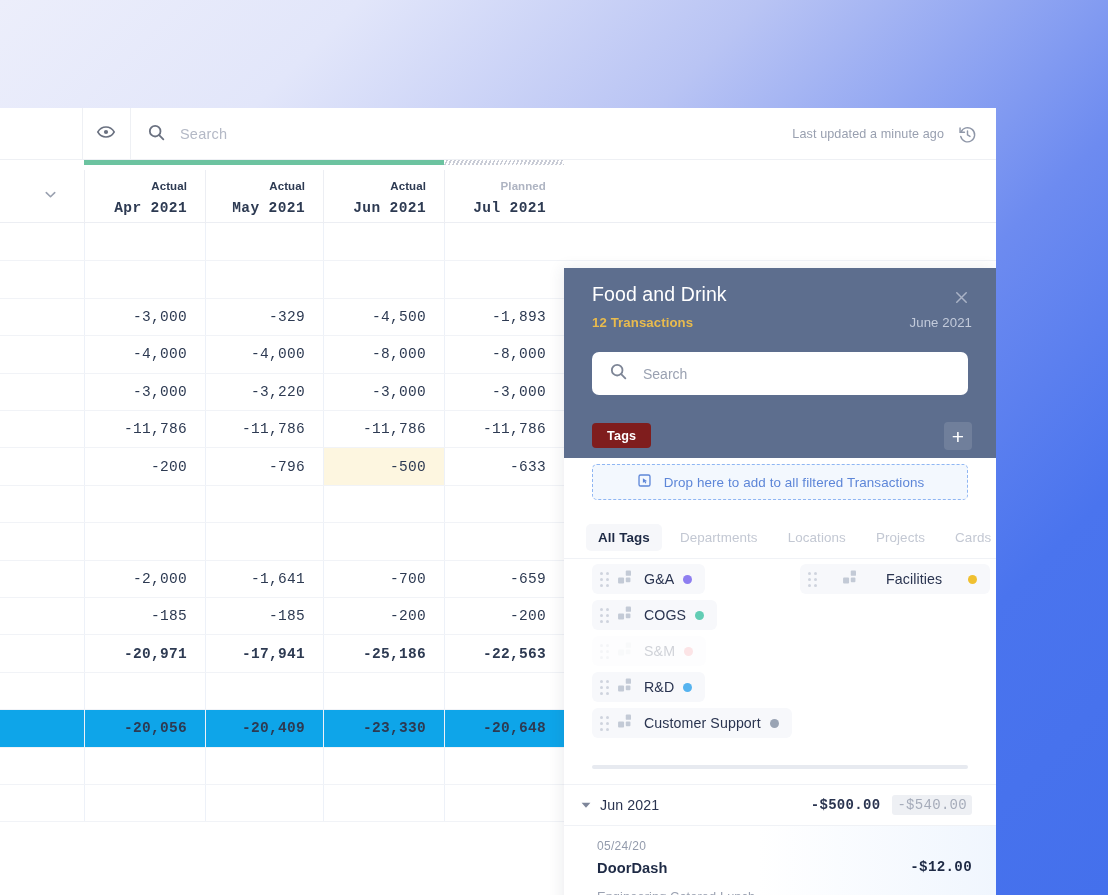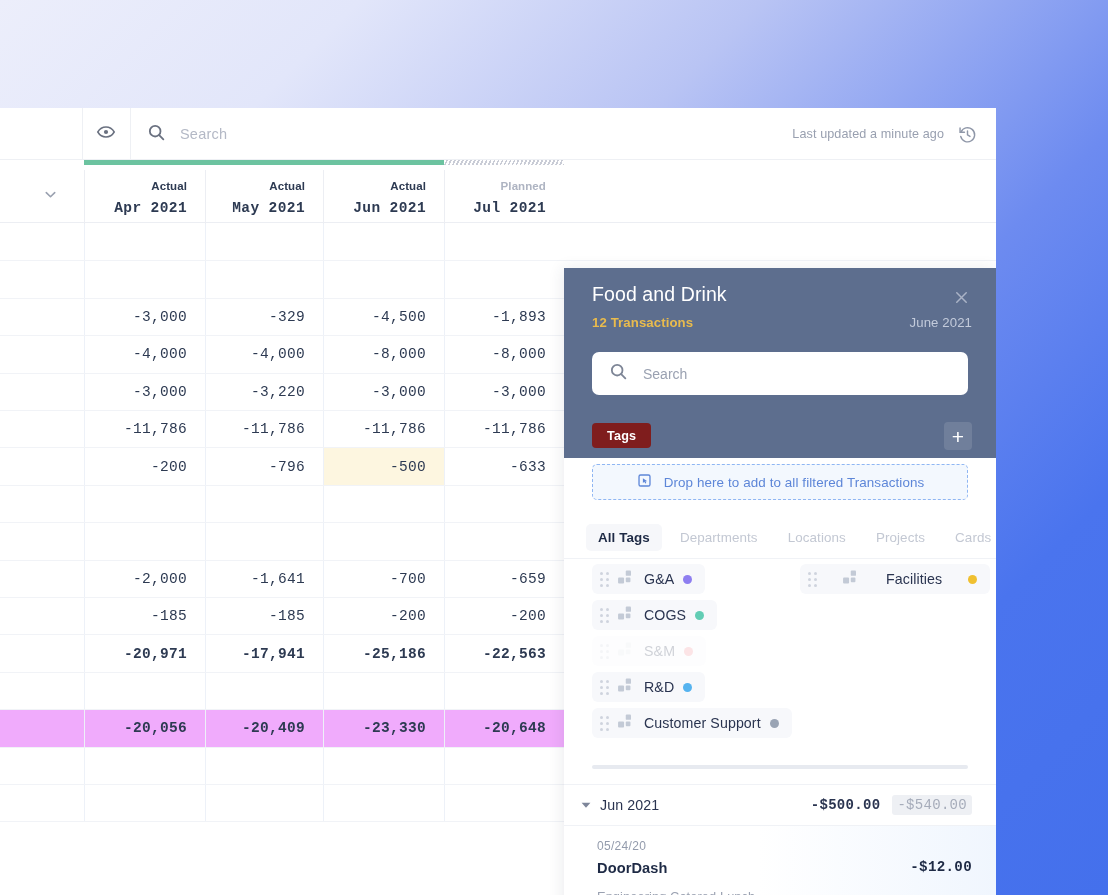--- a/index.html
+++ b/index.html
@@ -68,21 +68,21 @@
     text-align: right;
   }
   .col-kind { font-size: 11.5px; font-weight: bold; color: #2d3a52; letter-spacing: .1px; line-height: 16px; }
   .col-kind.planned { color: #aeb4c2; font-weight: bold; }
   .col-period {
     font-family: "Liberation Mono", monospace;
     font-size: 14.5px; font-weight: bold; color: #2d3a52; line-height: 22px;
     letter-spacing: .4px; margin-top: 3px;
   }
   .grid-row { position: absolute; left: 0; width: 996px; border-bottom: 1px solid #f1f3f7; }
-  .grid-row.shaded { background: #f0abfc; }
+  .grid-row.shaded { background: #0ea5e9; }
   .rowlabel-col { position: absolute; left: 0; top: 0; width: 84px; height: 100%; }
   .cell {
     position: absolute; top: 0; height: 100%;
     border-left: 1px solid #edf1f8;
     display: flex; align-items: center; justify-content: flex-end;
     padding-right: 18px;
     font-family: "Liberation Mono", monospace;
     font-size: 14.5px; color: #2d3a52; letter-spacing: .3px;
   }
   .cell.bold { font-weight: bold; }

